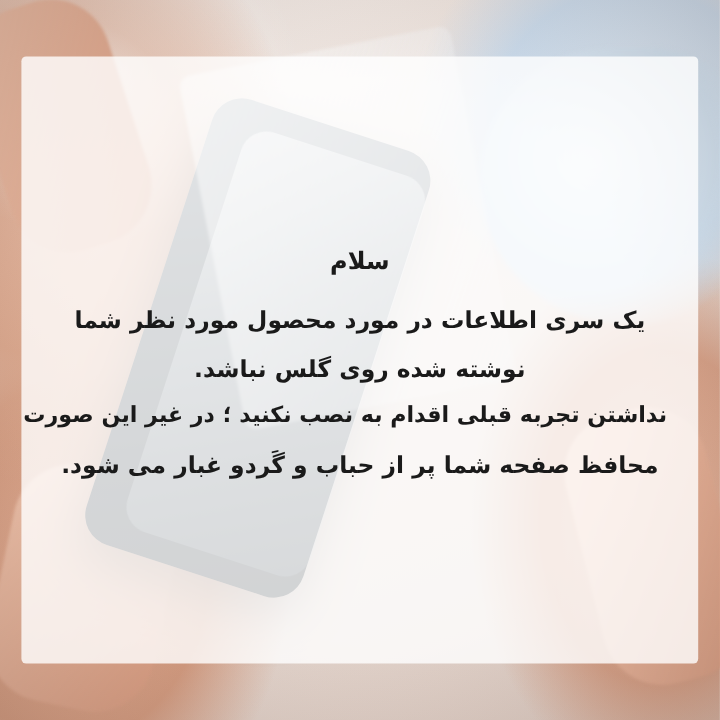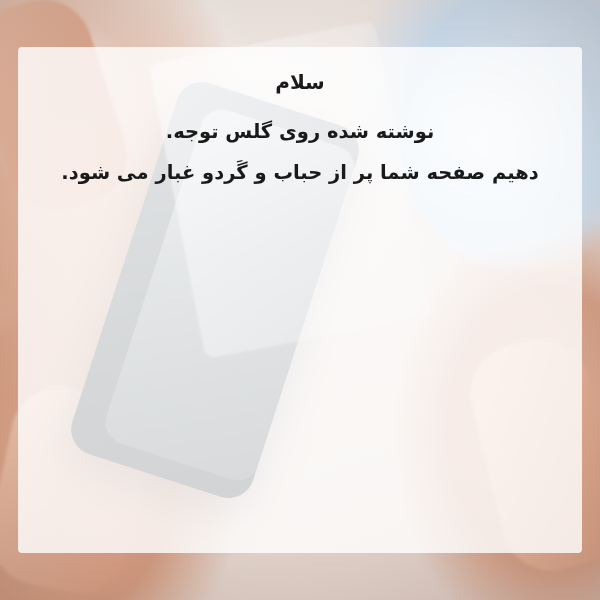--- a/index.html
+++ b/index.html
@@ -108,21 +108,21 @@
     top: 47px;
     width: 564px;
     height: 506px;
     background: rgba(255,255,255,0.80);
     border-radius: 4px;
     box-sizing: border-box;
     padding: 14px 26px 10px 26px;
     display: flex;
     flex-direction: column;
     align-items: flex-end;
-    justify-content: flex-start;
+    justify-content: center;
   }
 
   .msg-line {
     width: 100%;
     color: #1a1a1a;
     font-size: 19.5px;
     line-height: 1.52;
     text-align: center;
     font-weight: 700;
     letter-spacing: 0px;
@@ -153,17 +153,19 @@
     <div class="finger-c"></div>
     <div class="cloth"></div>
     <div class="phone-body"></div>
     <div class="phone-glass"></div>
     <div class="glass-sheet"></div>
     <div class="vignette"></div>
   </div>
 
   <div class="overlay-card">
     <p class="msg-line greeting">سلام</p>
-    <p class="msg-line">نوشته شده روی گلس توجه.</p>
-    <p class="msg-line">دهیم صفحه شما پر از حباب و گَردو غبار می شود.</p>
+    <p class="msg-line">یک سری اطلاعات در مورد محصول مورد نظر شما</p>
+    <p class="msg-line">نوشته شده روی گلس نباشد.</p>
+    <p class="msg-line small">نداشتن تجربه قبلی اقدام به نصب نکنید ؛ در غیر این صورت</p>
+    <p class="msg-line">محافظ صفحه شما پر از حباب و گَردو غبار می شود.</p>
   </div>
 
 </div>
 
 </body></html>

